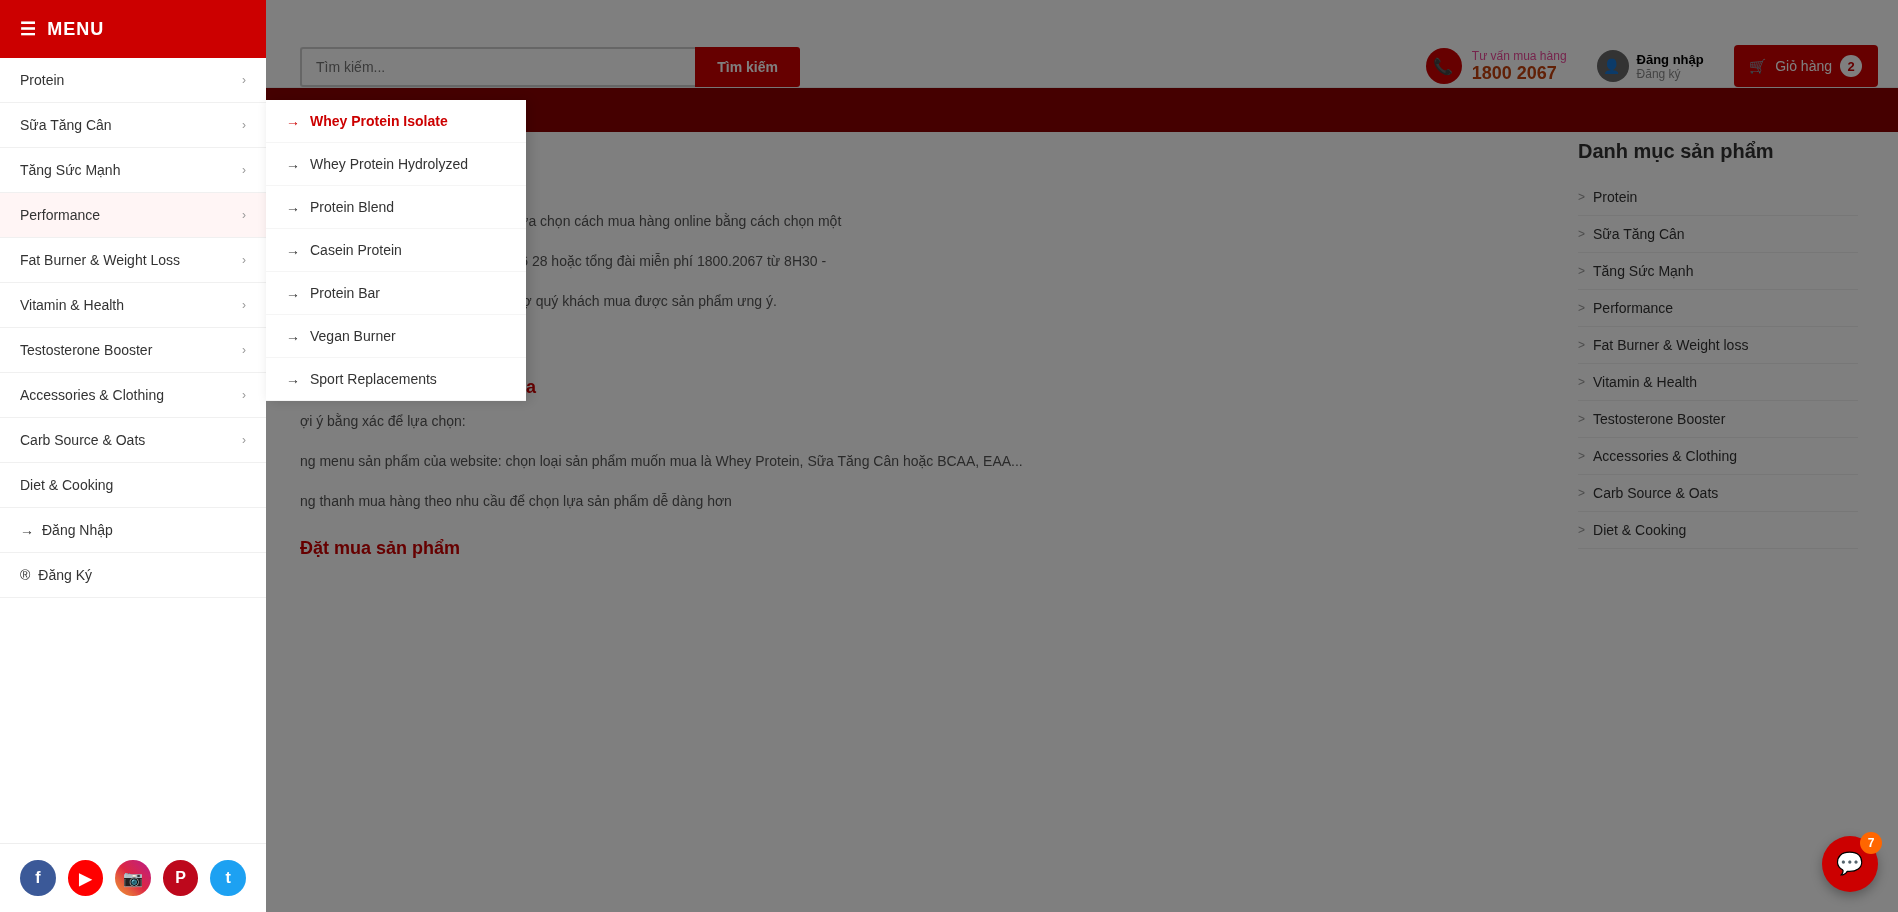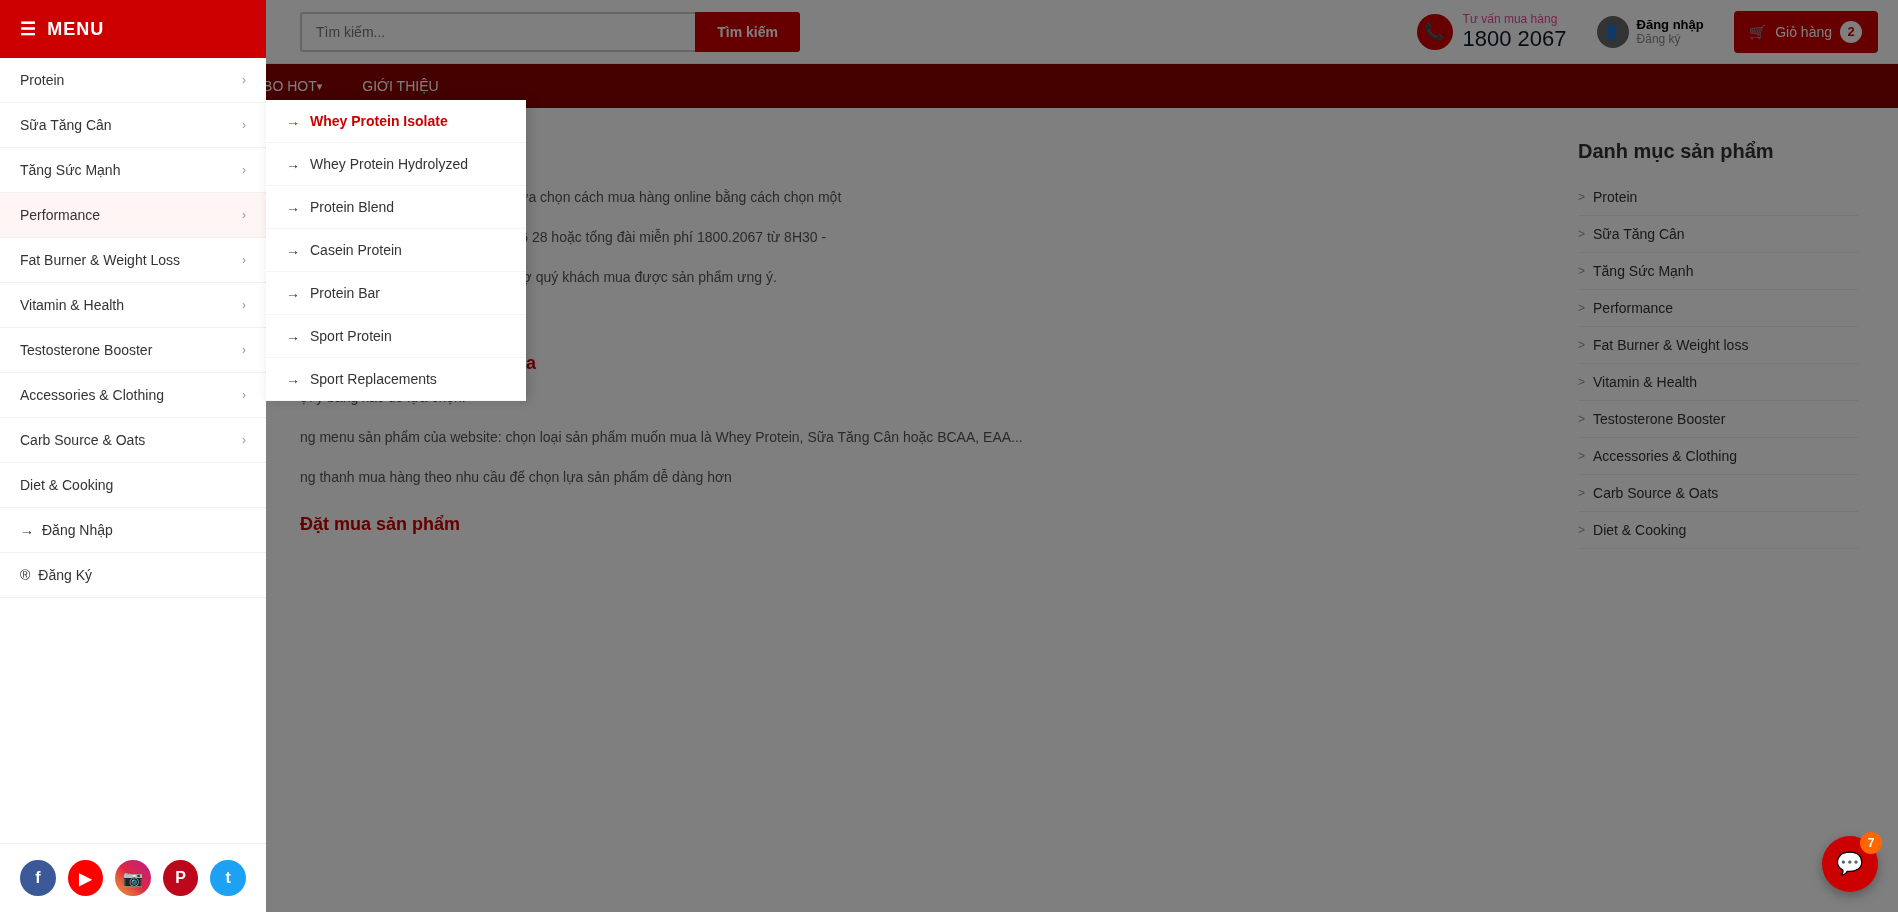--- a/index.html
+++ b/index.html
@@ -1,19 +1,19 @@
 <!DOCTYPE html>
 <html><head>
   <meta charset="utf-8">
   <style>
     * { margin: 0; padding: 0; box-sizing: border-box; }
     body { font-family: Arial, sans-serif; font-size: 14px; background: #fff; width: 1898px; min-height: 912px; overflow-x: hidden; }
 
     
-    .header { display: flex; align-items: center; height: 64px; background: #fff; padding: 0 20px; border-bottom: 1px solid #eee; gap: 20px; }
+    .header { display: flex; align-items: flex-end; height: 88px; background: #fff; padding: 0 20px; border-bottom: 1px solid #eee; gap: 20px; }
     .logo-area { display: flex; align-items: center; width: 260px; flex-shrink: 0; }
     .search-area { display: flex; flex: 1; max-width: 500px; }
     .search-input { flex: 1; padding: 10px 14px; border: 2px solid #ccc; border-right: none; border-radius: 3px 0 0 3px; font-size: 14px; outline: none; }
     .search-btn { padding: 4px 22px; background: #cc0000; color: #fff; border: none; border-radius: 0 3px 3px 0; cursor: pointer; font-size: 14px; font-weight: bold; }
     .header-right { display: flex; align-items: center; gap: 30px; margin-left: auto; }
     .hotline-area { display: flex; align-items: center; gap: 10px; }
     .hotline-icon { width: 36px; height: 36px; background: #cc0000; border-radius: 50%; display: flex; align-items: center; justify-content: center; color: #fff; font-size: 16px; }
     .login-area { display: flex; align-items: center; gap: 8px; cursor: pointer; }
     .login-icon { width: 32px; height: 32px; background: #666; border-radius: 50%; display: flex; align-items: center; justify-content: center; color: #fff; }
     .cart-btn { display: flex; align-items: center; gap: 8px; background: #cc0000; color: #fff; padding: 10px 16px; border-radius: 4px; cursor: pointer; font-size: 14px; }
@@ -84,21 +84,21 @@
   <div class="search-area">
     <input type="text" class="search-input" placeholder="Tìm kiếm..." style="">
     <button class="search-btn">Tìm kiếm</button>
   </div>
 
   <div class="header-right">
     <div class="hotline-area">
       <div class="hotline-icon">📞</div>
       <div>
         <div style="font-size:12px;color:#ec4899;">Tư vấn mua hàng</div>
-        <div style="font-size:22px;font-weight:normal;color:#0f172a;">1800 2067</div>
+        <div style="font-size:18px;font-weight:bold;color:#c2410c;">1800 2067</div>
       </div>
     </div>
 
     <div class="login-area">
       <div class="login-icon">👤</div>
       <div>
         <div style="font-size:13px;font-weight:bold;">Đăng nhập</div>
         <div style="font-size:12px;color:#888;">Đăng ký</div>
       </div>
     </div>
@@ -204,21 +204,21 @@
   <div class="submenu-item">
     <span>→</span>
     <span>Casein Protein</span>
   </div>
   <div class="submenu-item">
     <span>→</span>
     <span>Protein Bar</span>
   </div>
   <div class="submenu-item">
     <span>→</span>
-    <span>Sport Protein</span>
+    <span>Vegan Burner</span>
   </div>
   <div class="submenu-item">
     <span>→</span>
     <span>Sport Replacements</span>
   </div>
 </div>
 
 <div class="content-main">
   <h1 class="page-title">
     <span>ai Gymstore</span>

